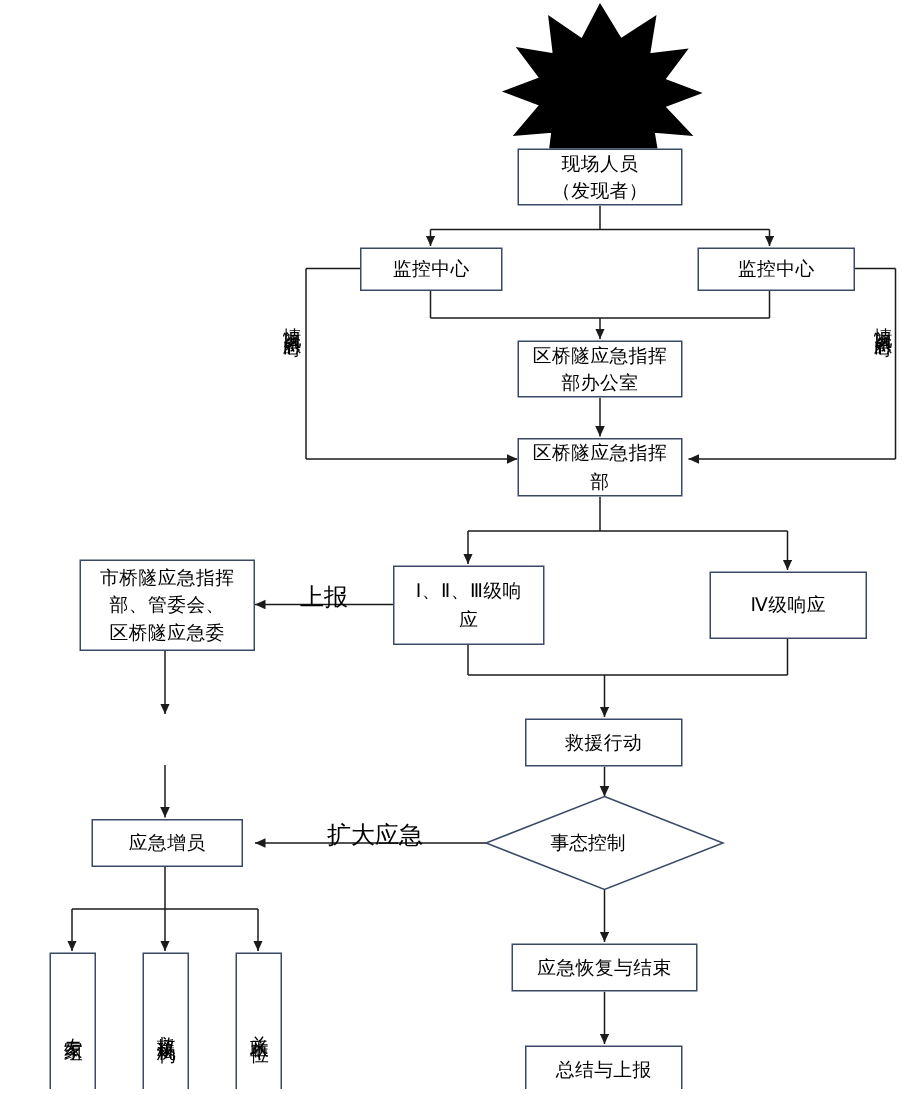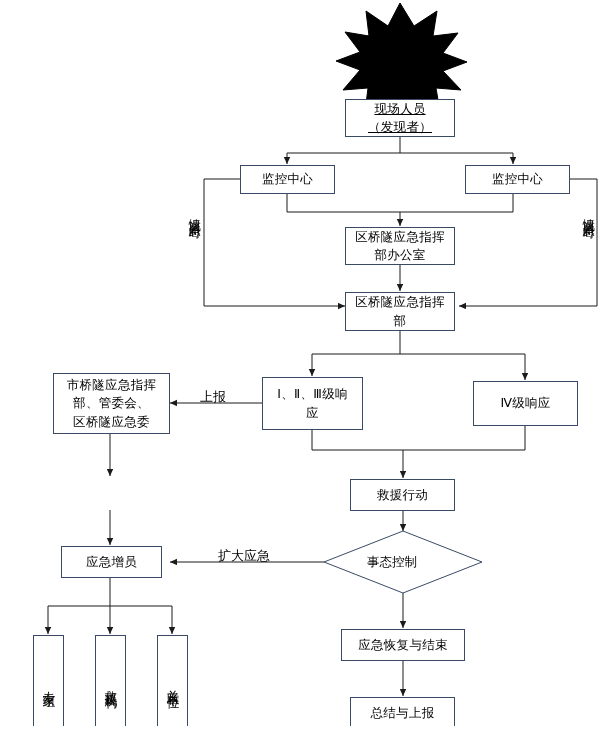--- a/index.html
+++ b/index.html
@@ -42,21 +42,21 @@
     justify-content: center;
     font-size: 12.5px;
     color: #000;
     writing-mode: vertical-rl;
     text-orientation: upright;
     letter-spacing: 2px;
     line-height: 1.5;
   }
   .label {
     position: absolute;
-    font-size: 13px;
+    font-size: 16px;
     color: #000;
     white-space: nowrap;
   }
   .vlabel {
     position: absolute;
     font-size: 12px;
     color: #000;
     writing-mode: vertical-rl;
     text-orientation: upright;
     letter-spacing: 2px;
@@ -152,21 +152,21 @@
       <line x1="403" y1="661" x2="403" y2="696" marker-end="url(#arrow)"></line>
 
       <polygon points="403,531 482,562 403,593 324,562" fill="#ffffff" stroke="#3a4a66" stroke-width="1"></polygon>
 
       <polygon fill="#000000" stroke="#000000" stroke-width="1" points="400,3 414,26 437,11 433,36 458,33 443,53 467,62 443,71 461,90 436,88 440,112 416,99 402,120 389,99 365,112 368,88 343,90 360,70 336,61 360,52 345,32 369,36 366,11 388,26"></polygon>
     </g>
   </svg>
 
   <div class="star-text" style="left:363px; top:33px;">事故发生</div>
 
-  <div class="box" style="left:345px; top:99px; width:110px; height:38px; white-space:pre-line;text-decoration:underline;">现场人员
+  <div class="box" style="left:345px; top:99px; width:110px; height:38px; white-space:pre-line;">现场人员
 （发现者）</div>
 
   <div class="box" style="left:240px; top:165px; width:95px; height:29px;">监控中心</div>
 
   <div class="box" style="left:465px; top:165px; width:105px; height:29px;">监控中心</div>
 
   <div class="box" style="left:345px; top:227px; width:110px; height:38px; white-space:pre-line;">区桥隧应急指挥
 部办公室</div>
 
   <div class="box" style="left:345px; top:292px; width:110px; height:39px; white-space:pre-line;">区桥隧应急指挥

